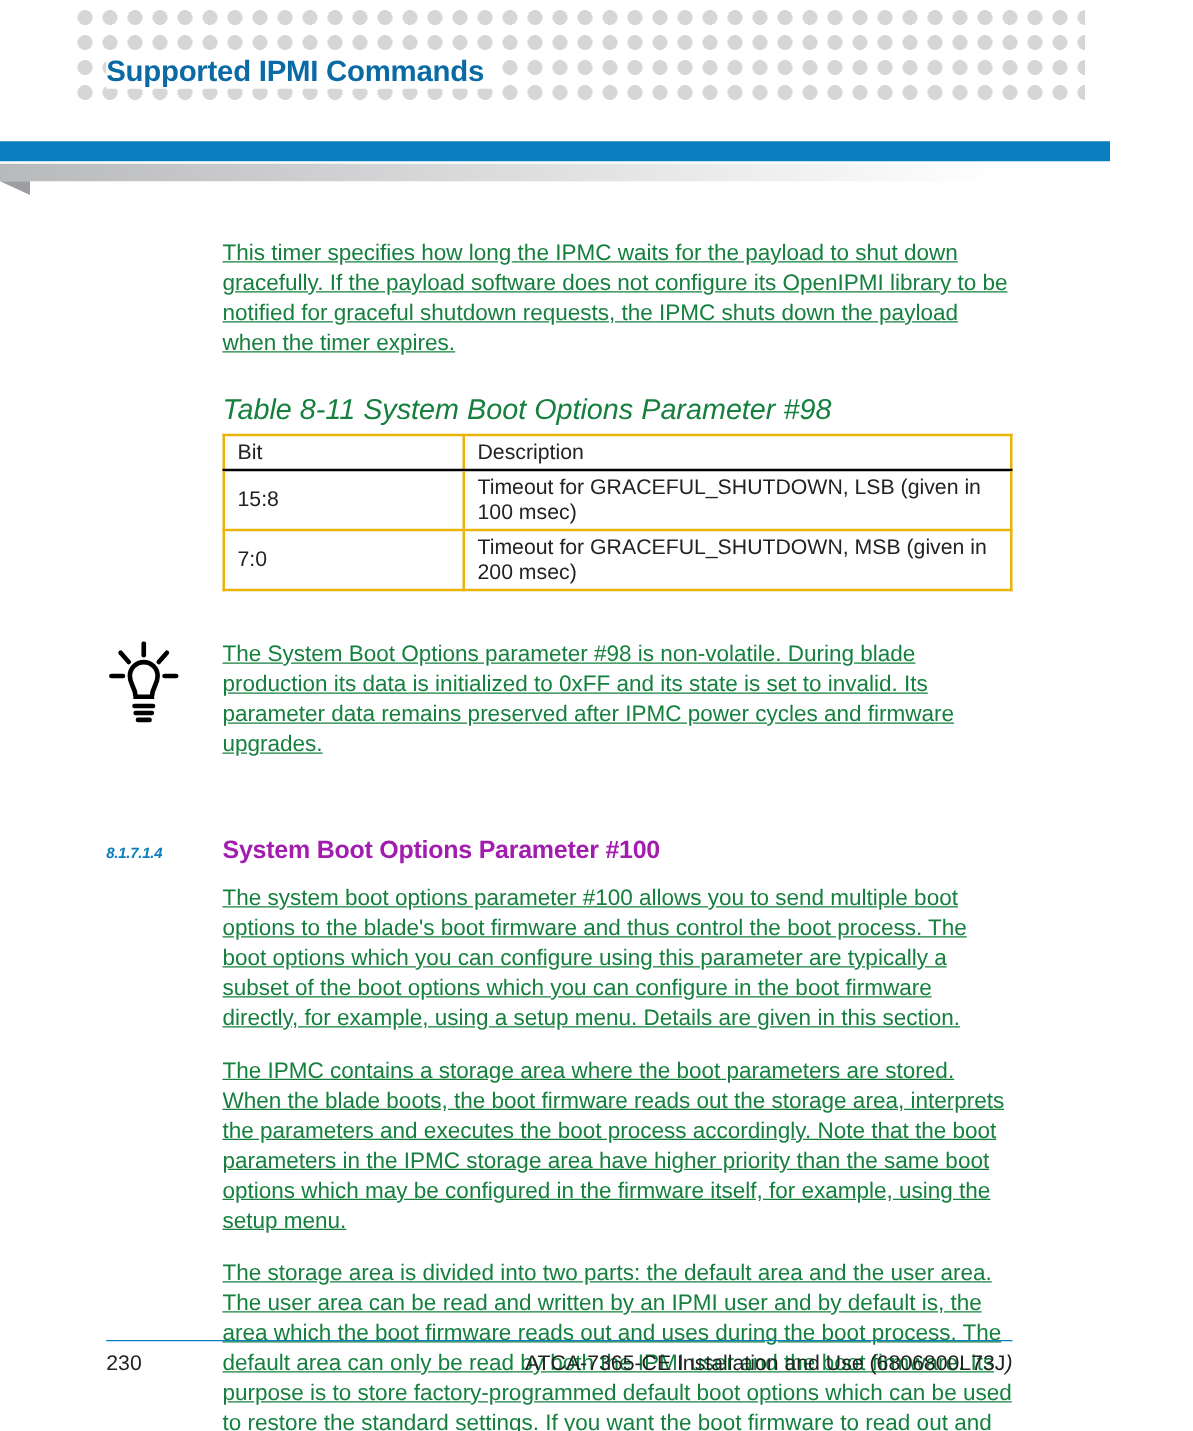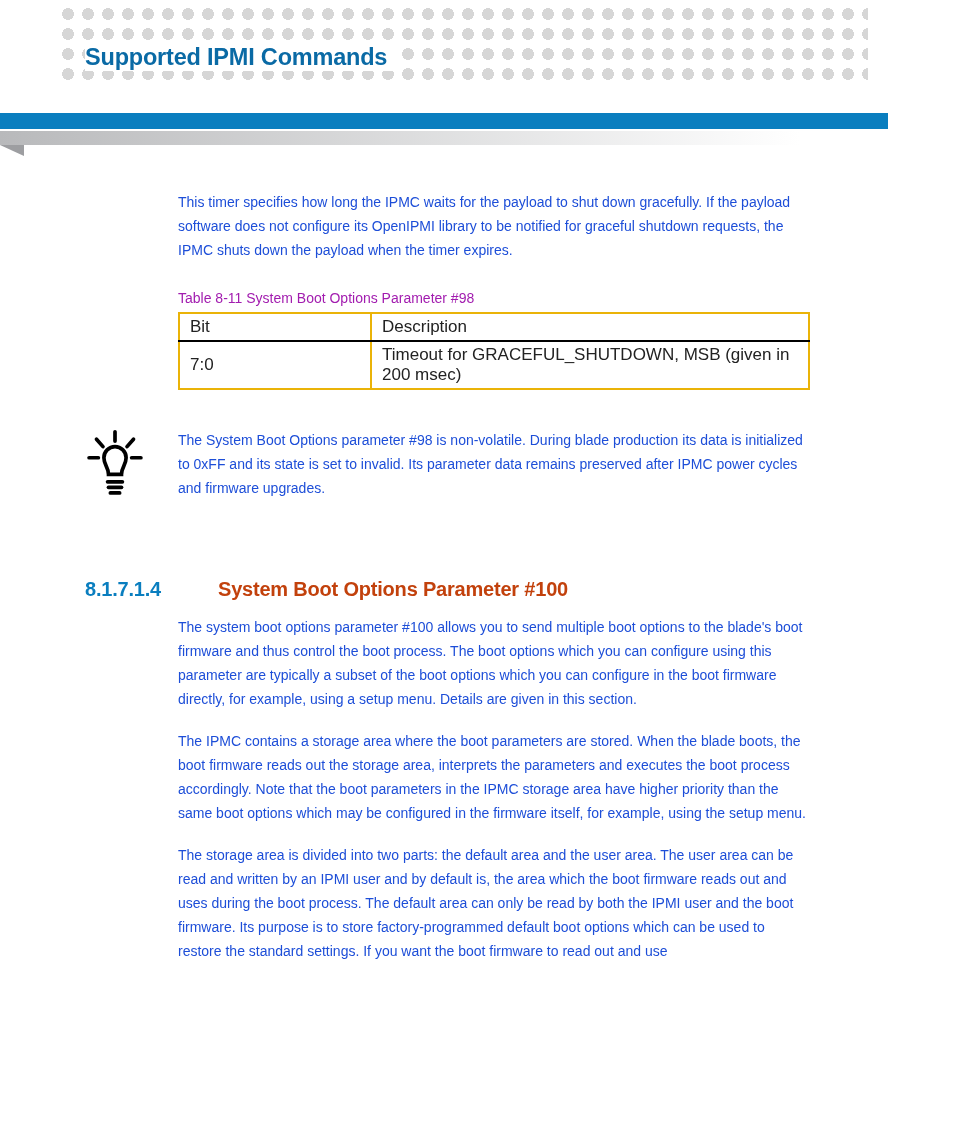--- a/index.html
+++ b/index.html
@@ -68,28 +68,30 @@
   .content {
     position: absolute;
     top: 190px;
     left: 85px;
     right: 78px;
   }
   .indent {
     margin-left: 93px;
   }
   p.body {
-    font-size: 14px;
+    font-size: 18px;
     line-height: 24px;
     margin: 0 0 18px 0;
-    color: #1d4ed8;
+    color: #15803d;
+    text-decoration: underline;
   }
   .table-caption {
-    font-size: 14px;
-    color: #a21caf;
+    font-size: 23px;
+    font-style: italic;
+    color: #15803d;
     margin: 28px 0 6px 0;
   }
   table.params {
     width: 100%;
     border-collapse: collapse;
     font-size: 17px;
   }
   table.params th, table.params td {
     border: 2px solid #eab308;
     padding: 3px 10px;
@@ -105,43 +107,43 @@
     display: flex;
     align-items: flex-start;
     margin-top: 38px;
   }
   .note-icon {
     flex: 0 0 60px;
     margin-right: 33px;
     margin-top: 2px;
   }
   .note-row p.body {
-    margin-bottom: 16px;
+    margin-bottom: 0;
   }
 
   .section-row {
     display: flex;
     align-items: baseline;
     margin-top: 62px;
     margin-bottom: 14px;
   }
   .sec-num {
     width: 93px;
     flex: 0 0 93px;
     font-weight: 700;
     color: #0a7ebf;
+    font-size: 12px;
+    letter-spacing: -0.2px;
+    font-style: italic;
+  }
+  .sec-title {
+    font-weight: 700;
+    color: #a21caf;
     font-size: 20px;
     letter-spacing: -0.2px;
-  }
-  .sec-title {
-    font-weight: 700;
-    color: #c2410c;
-    font-size: 20px;
-    letter-spacing: -0.2px;
-    margin-left: 40px;
   }
 
   .footer {
     position: absolute;
     left: 85px;
     right: 78px;
     bottom: 44px;
   }
   .footer-line {
     height: 1.5px;
@@ -175,20 +177,24 @@
       <div class="table-caption">Table 8-11 System Boot Options Parameter #98</div>
 
       <table class="params">
         <thead>
           <tr>
             <th class="col-bit">Bit</th>
             <th>Description</th>
           </tr>
         </thead>
         <tbody>
+          <tr>
+            <td>15:8</td>
+            <td>Timeout for GRACEFUL_SHUTDOWN, LSB (given in 100 msec)</td>
+          </tr>
           <tr>
             <td>7:0</td>
             <td>Timeout for GRACEFUL_SHUTDOWN, MSB (given in 200 msec)</td>
           </tr>
         </tbody>
       </table>
     </div>
 
     <div class="note-row">
       <div class="note-icon">
@@ -215,14 +221,23 @@
     </div>
 
     <div class="indent">
       <p class="body">The system boot options parameter #100 allows you to send multiple boot options to the blade's boot firmware and thus control the boot process. The boot options which you can configure using this parameter are typically a subset of the boot options which you can configure in the boot firmware directly, for example, using a setup menu. Details are given in this section.</p>
       <p class="body">The IPMC contains a storage area where the boot parameters are stored. When the blade boots, the boot firmware reads out the storage area, interprets the parameters and executes the boot process accordingly. Note that the boot parameters in the IPMC storage area have higher priority than the same boot options which may be configured in the firmware itself, for example, using the setup menu.</p>
       <p class="body" style="margin-bottom:0">The storage area is divided into two parts: the default area and the user area. The user area can be read and written by an IPMI user and by default is, the area which the boot firmware reads out and uses during the boot process. The default area can only be read by both the IPMI user and the boot firmware. Its purpose is to store factory-programmed default boot options which can be used to restore the standard settings. If you want the boot firmware to read out and use</p>
     </div>
 
   </div>
 
+  <div class="footer">
+    <div class="footer-line"></div>
+    <div class="footer-text">
+      <span>230</span>
+      <span>
+        <span>ATCA-7365-CE Installation and Use (6806800L73J</span><span class="doc-id-paren">)</span>
+      </span>
+    </div>
+  </div>
 
 </div>
 
 </body></html>

